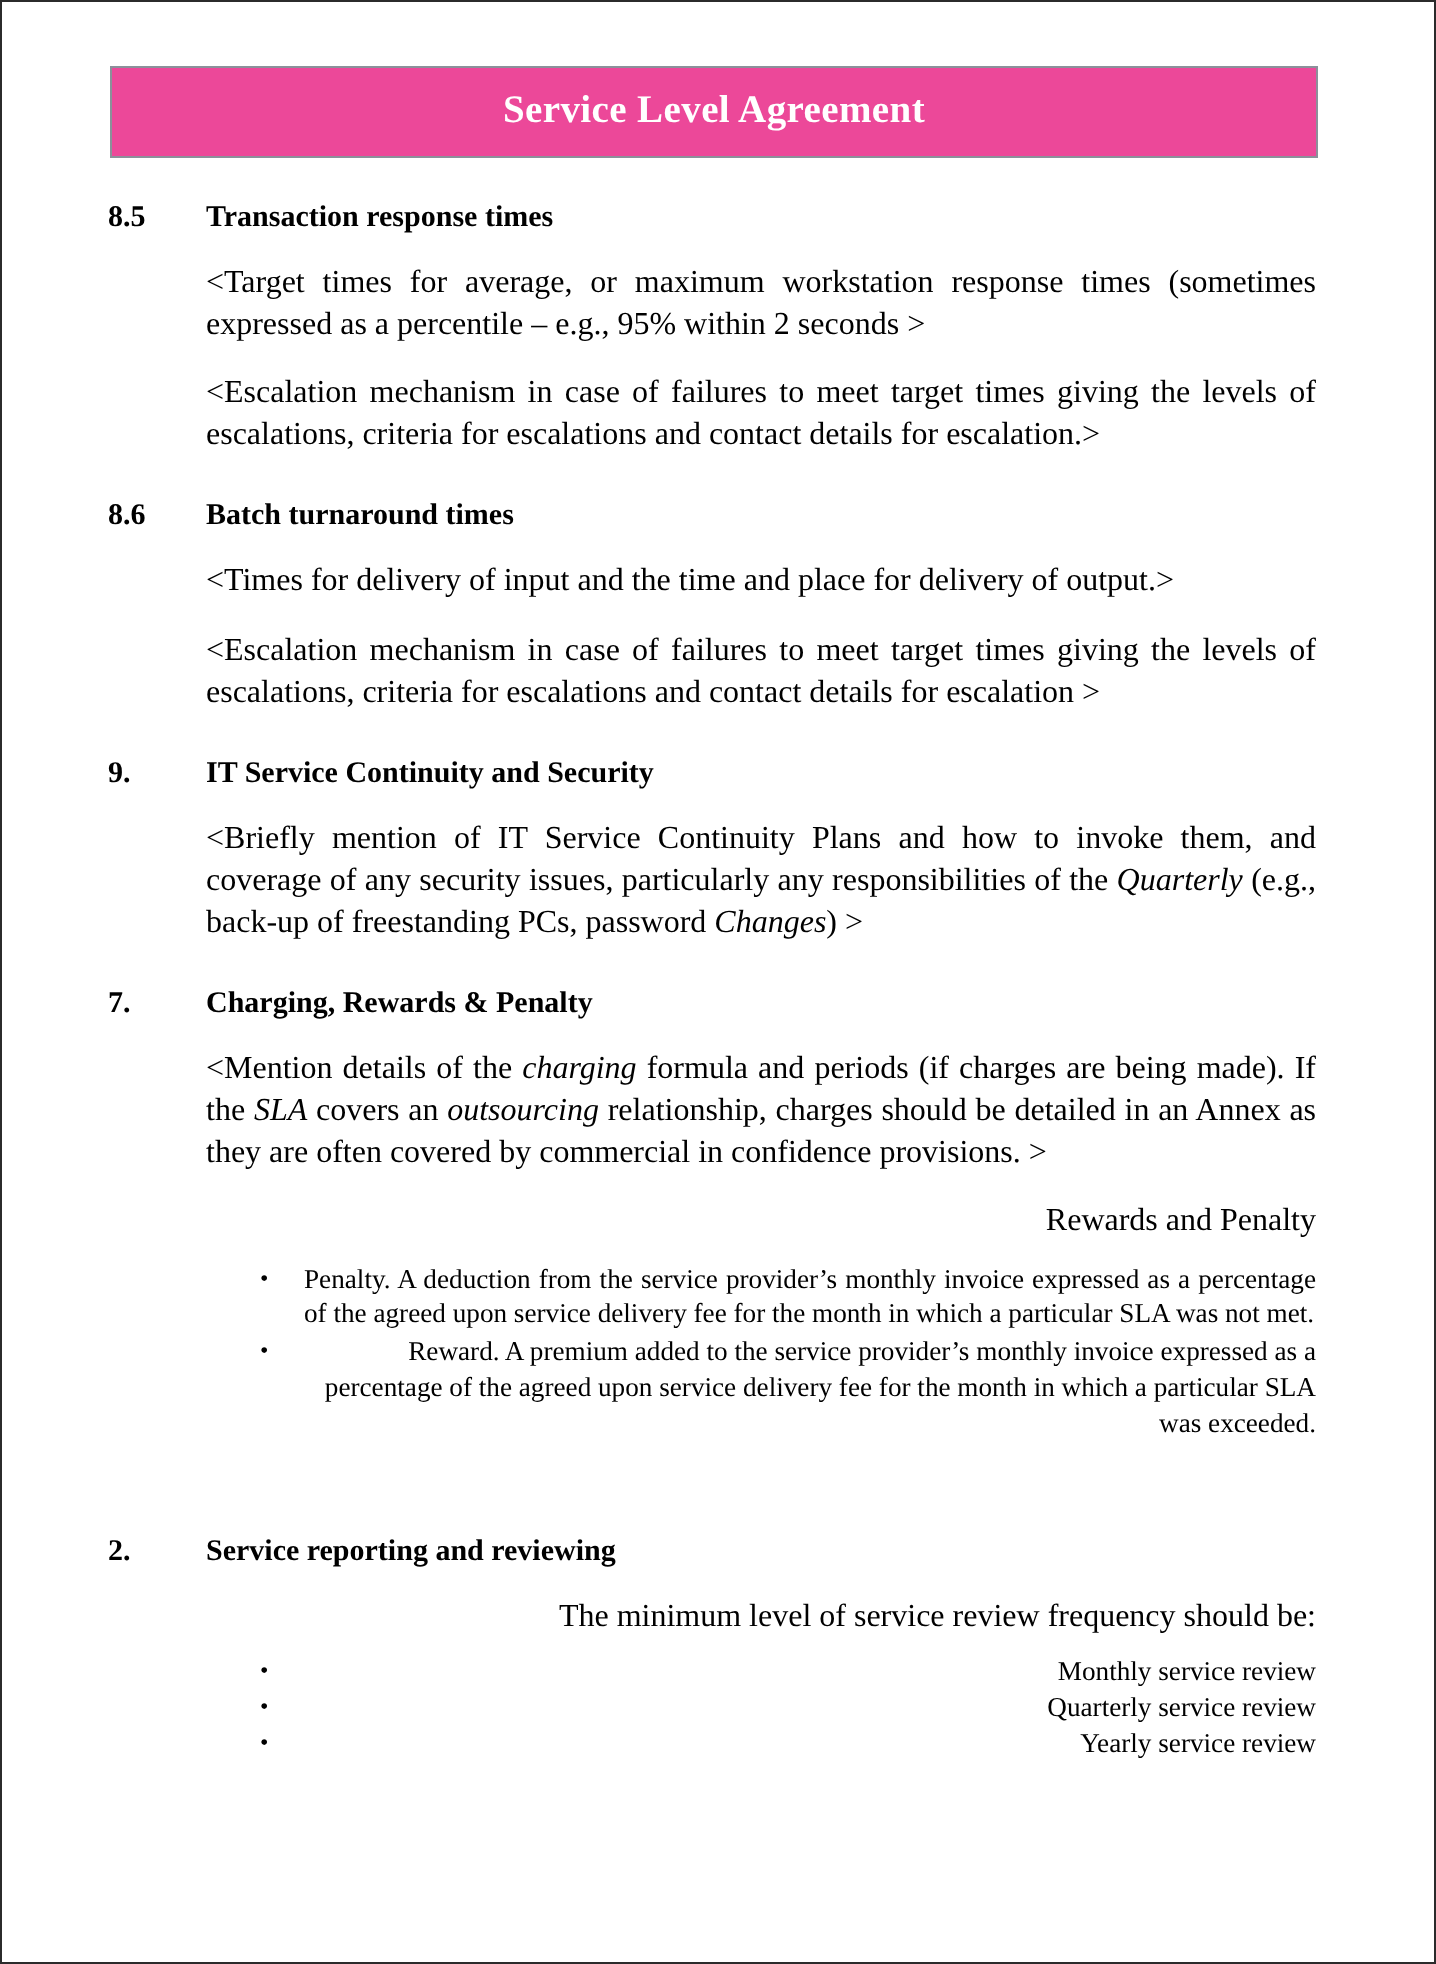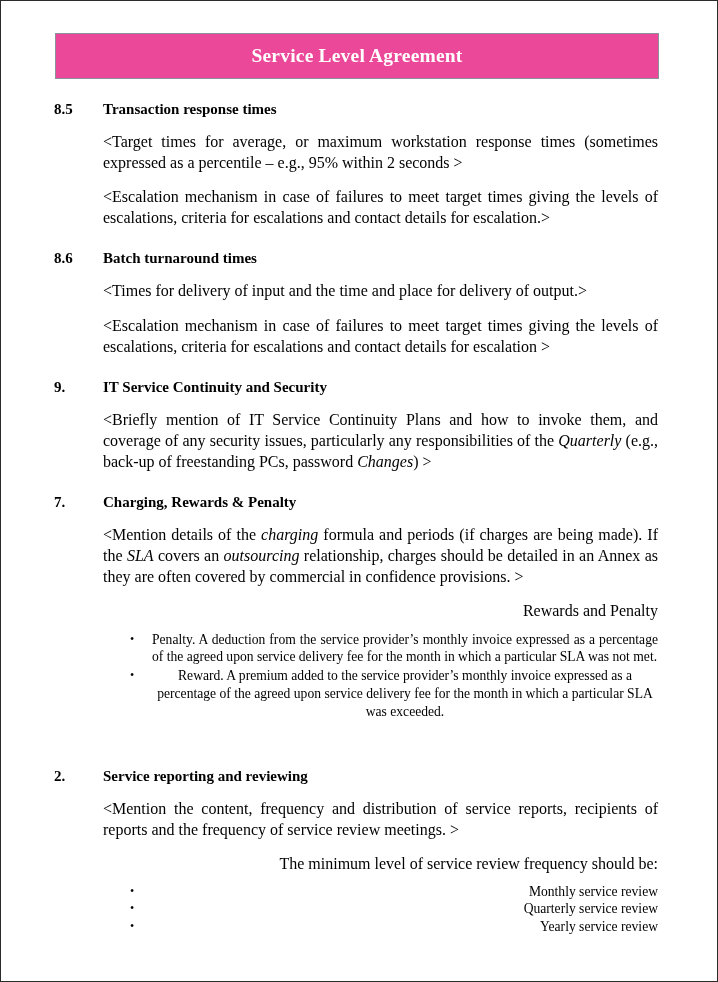--- a/index.html
+++ b/index.html
@@ -152,32 +152,31 @@
 
     <div class="section-heading">
       <span class="sec-num">7.</span>
       <span class="sec-title">Charging, Rewards &amp; Penalty</span>
     </div>
     <div class="body-block">
       <p class="para">&lt;Mention details of the <em>charging</em> formula and periods (if charges are being made). If the <em>SLA</em> covers an <em>outsourcing</em> relationship, charges should be detailed in an Annex as they are often covered by commercial in confidence provisions. &gt;</p>
       <p class="para left">Rewards and Penalty</p>
       <ul class="bullets">
         <li>Penalty. A deduction from the service provider’s monthly invoice expressed as a percentage of the agreed upon service delivery fee for the month in which a particular SLA was not met.</li>
-        <li class="left-item" style="text-align:center;">Reward. A premium added to the service provider’s monthly invoice expressed as a percentage of the agreed upon service delivery fee for the month in which a particular SLA was exceeded.</li>
+        <li class="left-item" style="text-align:right;">Reward. A premium added to the service provider’s monthly invoice expressed as a percentage of the agreed upon service delivery fee for the month in which a particular SLA was exceeded.</li>
       </ul>
     </div>
 
     <div class="gap-lg"></div>
 
     <div class="section-heading">
       <span class="sec-num">2.</span>
       <span class="sec-title">Service reporting and reviewing</span>
     </div>
     <div class="body-block">
-      <p class="para">&lt;Mention the content, frequency and distribution of service reports, recipients of reports and the frequency of service review meetings. &gt;</p>
       <p class="para left">The minimum level of service review frequency should be:</p>
       <ul class="bullets simple">
         <li>Monthly service review</li>
         <li>Quarterly service review</li>
         <li>Yearly service review</li>
       </ul>
       <div class="gap-lg"></div>
 
     </div>
 

